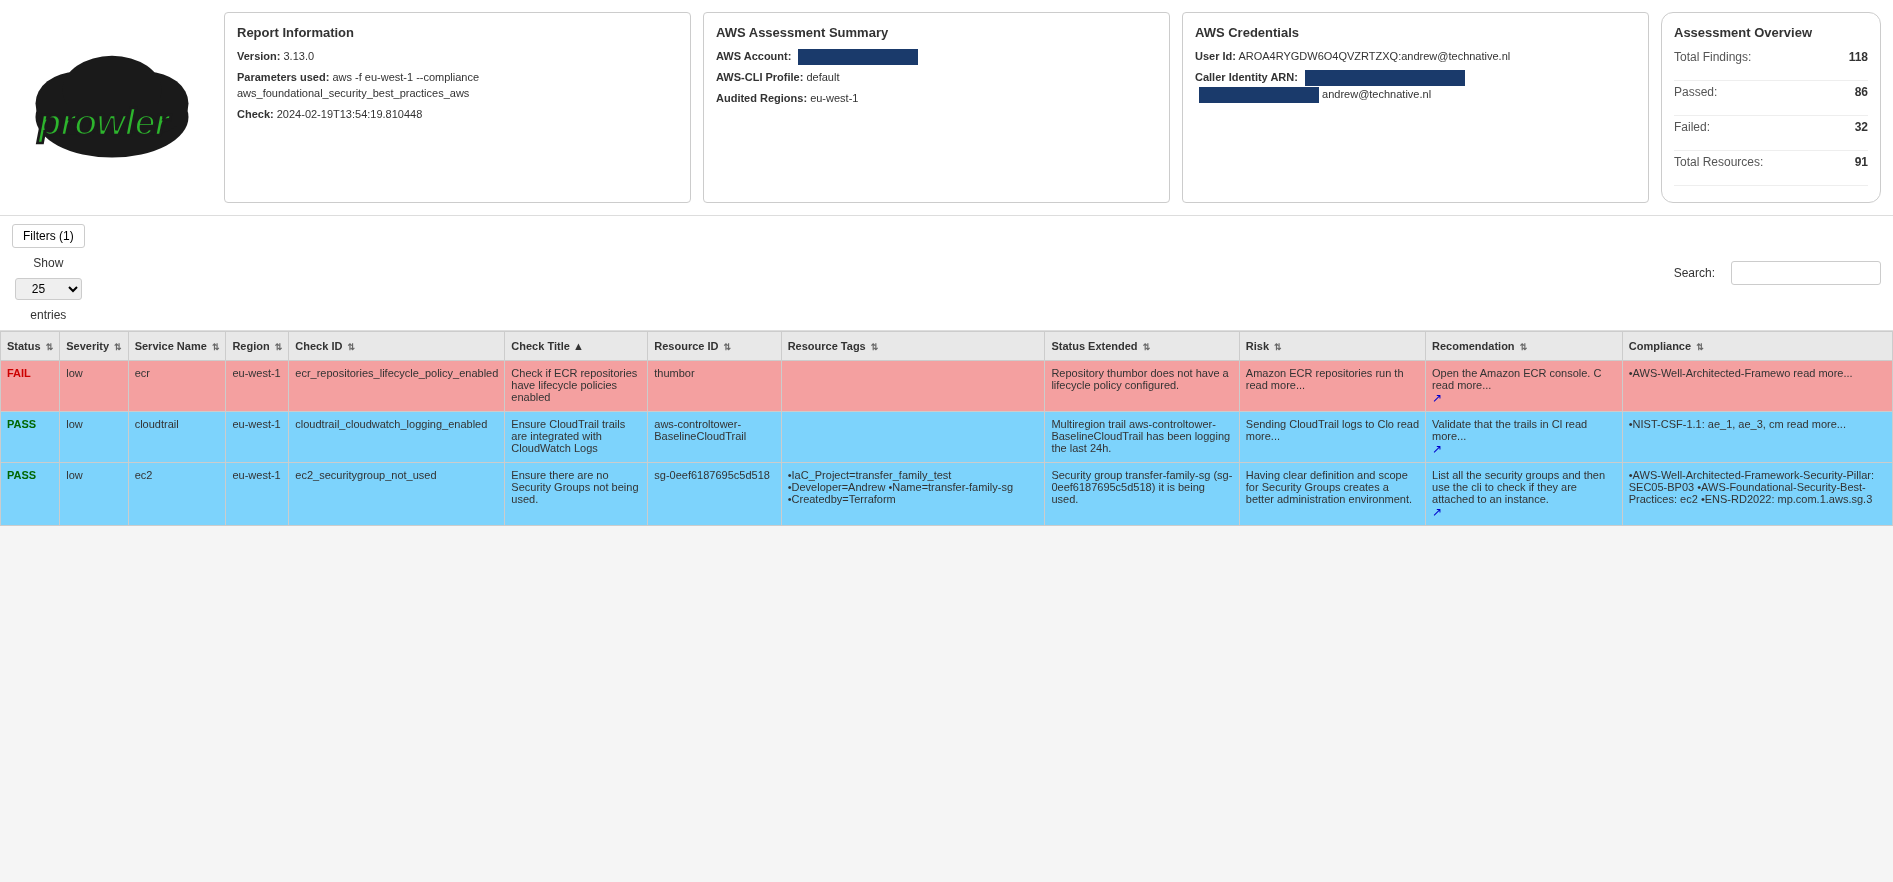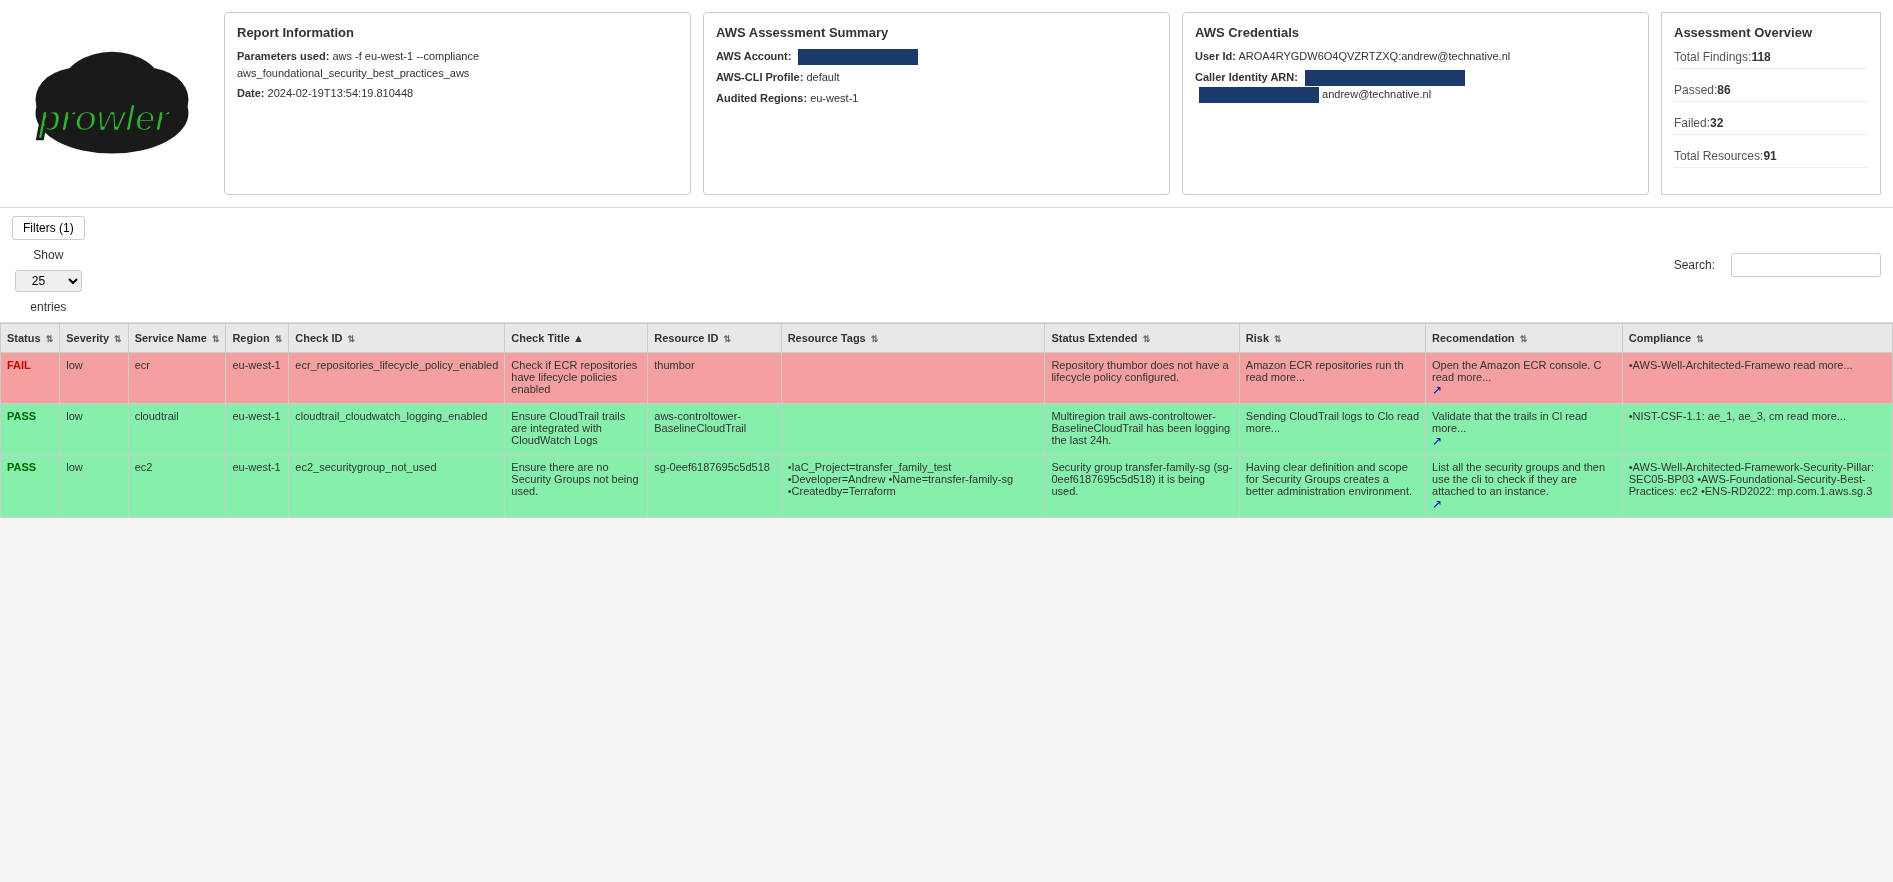--- a/index.html
+++ b/index.html
@@ -61,38 +61,39 @@
       background: #1a3a6b;
       color: transparent;
       width: 160px;
       height: 16px;
       vertical-align: middle;
       margin-left: 4px;
     }
 
     .assessment-overview {
       border: 1px solid #ccc;
-      border-radius: 0;
+      border-radius: 12px;
       padding: 12px;
       background: #fff;
       min-width: 220px;
     }
 
     .assessment-overview h3 {
       font-size: 13px;
       font-weight: bold;
       margin-bottom: 10px;
     }
 
     .assessment-overview .stat-row {
       display: flex;
-      margin-bottom: 14px;
+      justify-content: space-between;
+      margin-bottom: 4px;
       font-size: 12px;
       border-bottom: 1px solid #eee;
-      padding-bottom: 4px;
+      padding-bottom: 16px;
     }
 
     .stat-row .label { color: #555; }
     .stat-row .value { font-weight: bold; }
 
     .controls-bar {
       display: flex;
       align-items: center;
       justify-content: space-between;
       padding: 8px 12px;
@@ -175,21 +176,21 @@
       padding: 6px;
       border: 1px solid #ccc;
       vertical-align: top;
     }
 
     .row-fail {
       background: #f4a0a0;
     }
 
     .row-pass {
-      background: #86efac;
+      background: #7dd3fc;
     }
 
     .status-fail {
       color: #c00;
       font-weight: bold;
     }
 
     .status-pass {
       color: #006600;
       font-weight: bold;
@@ -234,25 +235,29 @@
       <ellipse cx="140" cy="60" rx="45" ry="35" fill="#1a1a1a"></ellipse>
       <ellipse cx="100" cy="45" rx="55" ry="38" fill="#1a1a1a"></ellipse>
 
       <text x="18" y="95" class="logo-text" fill="#2db52d" stroke="#111" stroke-width="2" font-family="Arial Black, sans-serif" font-size="44" font-weight="900" font-style="italic">prowler</text>
     </svg>
   </div>
 
   <div class="info-card">
     <h3>Report Information</h3>
     <p>
+      <strong>Version:</strong>
+      <span>3.13.0</span>
+    </p>
+    <p>
       <strong>Parameters used:</strong>
       <span>aws -f eu-west-1 --compliance aws_foundational_security_best_practices_aws</span>
     </p>
     <p>
-      <strong>Date:</strong>
+      <strong>Check:</strong>
       <span>2024-02-19T13:54:19.810448</span>
     </p>
   </div>
 
   <div class="info-card">
     <h3>AWS Assessment Summary</h3>
     <p>
       <strong>AWS Account:</strong>
       <span class="blue-bar">&nbsp;</span>
     </p>

